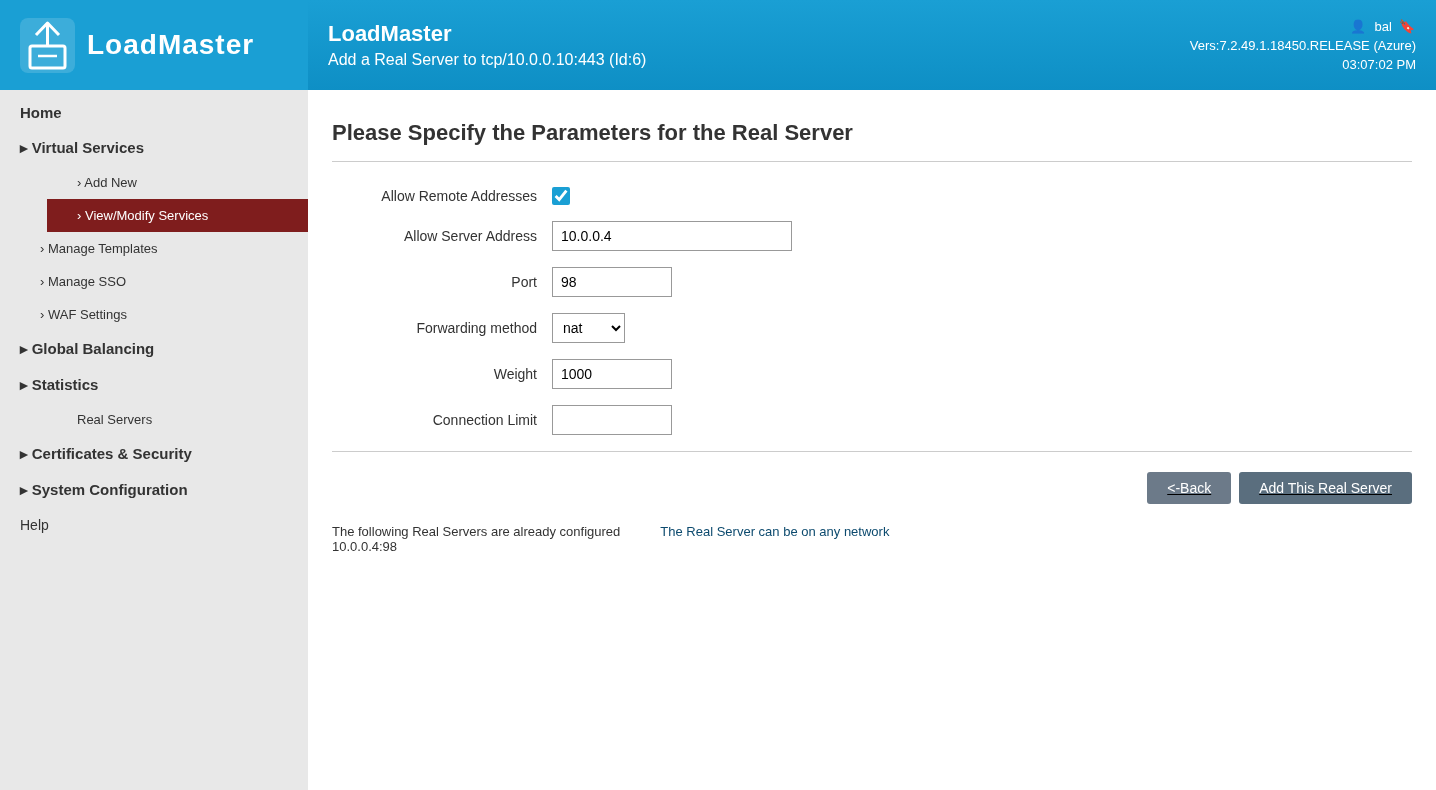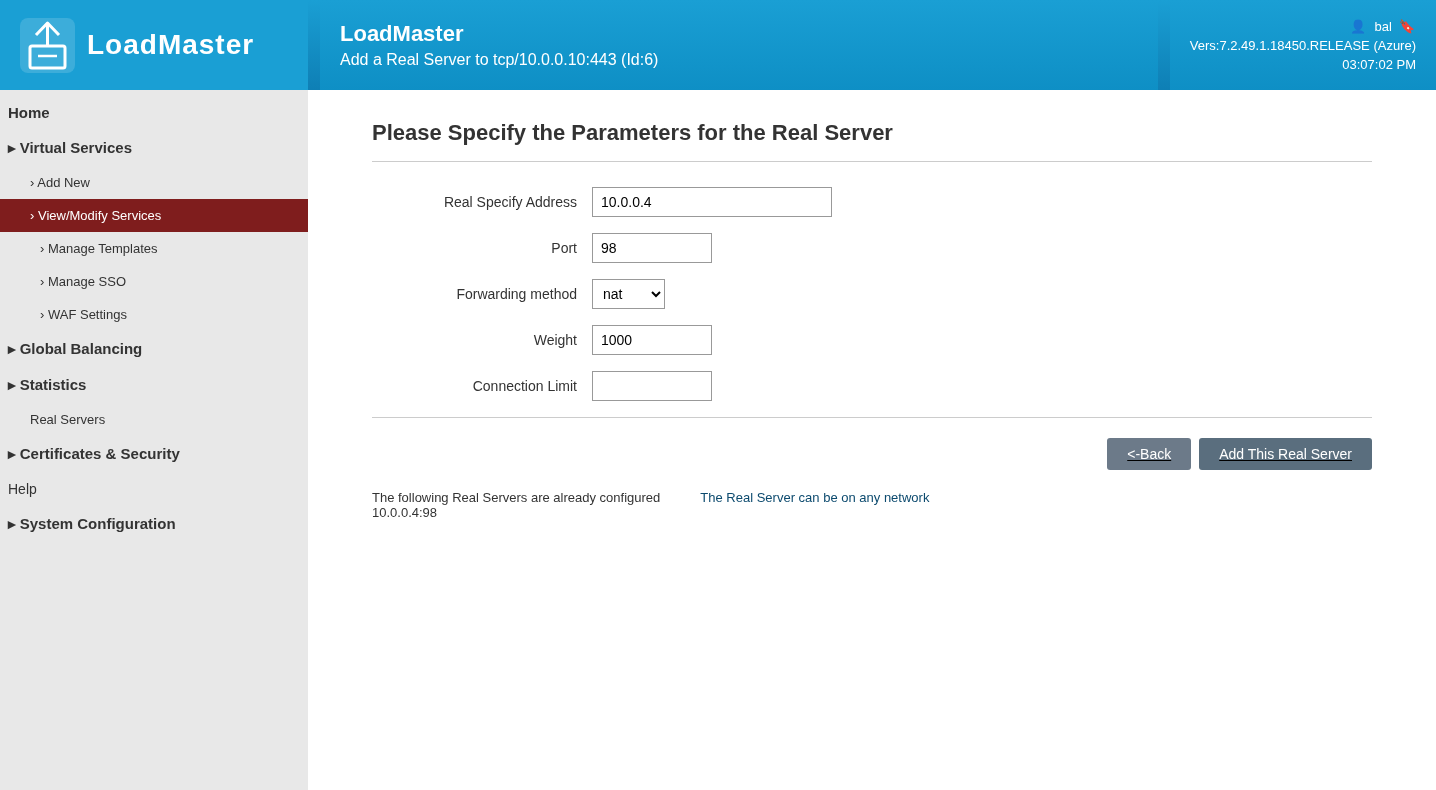--- a/index.html
+++ b/index.html
@@ -6,21 +6,20 @@
     body { font-family: Arial, sans-serif; font-size: 14px; background: #f0f0f0; display: flex; flex-direction: column; height: 790px; width: 1436px; overflow: hidden; }
 
     
     .header {
       background: linear-gradient(180deg, #1a9fd4 0%, #0e7fb5 100%);
       color: white;
       display: flex;
       align-items: stretch;
       height: 90px;
       flex-shrink: 0;
-      gap: 12px;
     }
     .header-logo {
       background: #1a9fd4;
       display: flex;
       align-items: center;
       padding: 0 20px;
       width: 308px;
       flex-shrink: 0;
     }
     .logo-icon {
@@ -87,48 +86,49 @@
 
     
     .sidebar {
       width: 308px;
       background: #e8e8e8;
       flex-shrink: 0;
       overflow-y: auto;
       padding-top: 5px;
     }
     .sidebar-item {
-      padding: 9px 15px 9px 8px;
+      padding: 9px 15px 9px 20px;
       cursor: pointer;
       color: #333;
       font-size: 14px;
     }
     .sidebar-item.active {
       background: #7f1d1d;
       color: white;
     }
     .sidebar-item.top-level {
       font-weight: bold;
       font-size: 15px;
     }
     .sidebar-item.sub {
       padding-left: 30px;
       font-size: 13px;
+      margin-left: 47px;
     }
     .sidebar-item.subsub {
       padding-left: 40px;
       font-size: 13px;
     }
 
     
     .main {
       flex: 1;
       background: white;
       overflow-y: auto;
-      padding: 30px 64px;
+      padding: 30px 24px;
     }
     .form-title {
       font-size: 22px;
       color: #333;
       margin-bottom: 15px;
     }
     .form-divider {
       border: none;
       border-top: 1px solid #ccc;
       margin-bottom: 25px;
@@ -259,33 +259,37 @@
     <div class="sidebar-item top-level">
       <span>▸ </span><span>Global Balancing</span>
     </div>
     <div class="sidebar-item top-level">
       <span>▸ </span><span>Statistics</span>
     </div>
     <div class="sidebar-item sub">Real Servers</div>
     <div class="sidebar-item top-level">
       <span>▸ </span><span>Certificates &amp; Security</span>
     </div>
+    <div class="sidebar-item top-level">
+      <span>▸ </span><span>System Configuration</span>
+    </div>
     <div class="sidebar-item">Help</div>
-    <div class="sidebar-item top-level">
-      <span>▸ </span><span>System Configuration</span>
-    </div>
   </nav>
 
   <main class="main">
     <h2 class="form-title">Please Specify the Parameters for the Real Server</h2>
     <hr class="form-divider">
 
-
-    <div class="form-row">
-      <label class="form-label">Real Specify Address</label>
+    <div class="form-row">
+      <label class="form-label">Allow Remote Addresses</label>
+      <input type="checkbox" class="checkbox-styled" checked="" style="">
+    </div>
+
+    <div class="form-row">
+      <label class="form-label">Allow Server Address</label>
       <input type="text" class="form-input form-input-wide" value="10.0.0.4" style="">
     </div>
 
     <div class="form-row">
       <label class="form-label">Port</label>
       <input type="text" class="form-input form-input-medium" value="98" style="">
     </div>
 
     <div class="form-row">
       <label class="form-label">Forwarding method</label>

